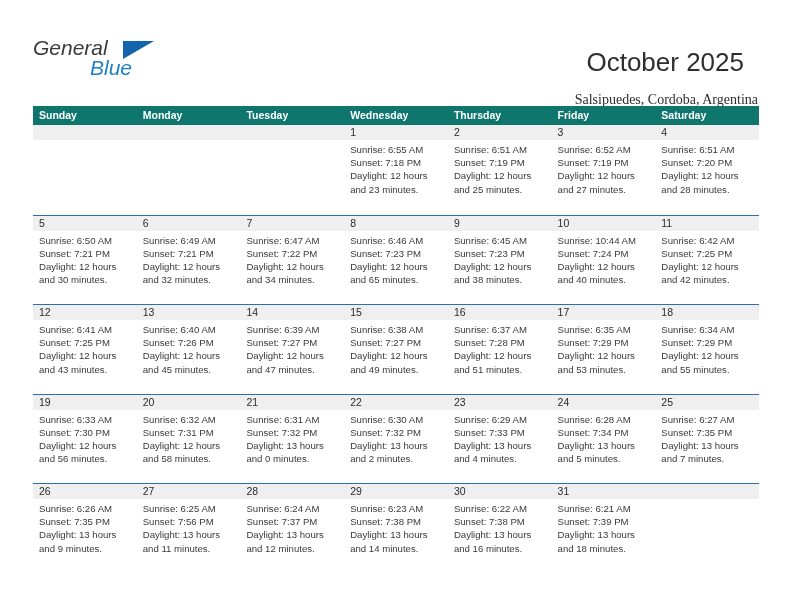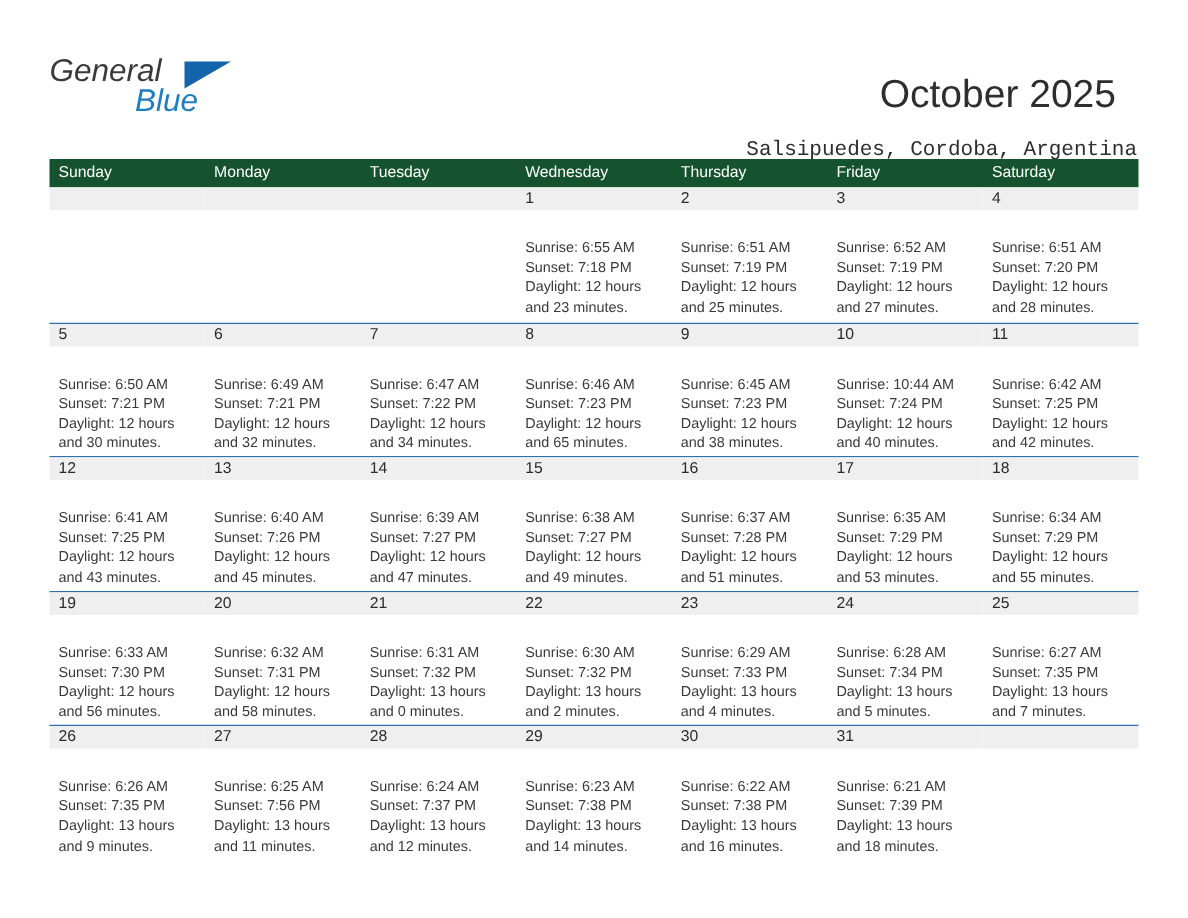--- a/index.html
+++ b/index.html
@@ -73,36 +73,37 @@
     font-weight: normal;
     line-height: 30px;
     margin: 14px;
     font-family: "Liberation Sans", sans-serif;
   }
   .location {
     font-size: 14px;
     color: #2e2e2e;
     line-height: 18px;
     margin: 6px 0 0 0;
-    font-family: Liberation Mono, monospace;
+    font-family: Liberation Serif, serif;
     text-align: right;
   }
 
   
   .calendar {
     position: absolute;
     left: 33px;
     top: 106px;
     width: 726px;
   }
   .weekday-row {
     display: flex;
     width: 726px;
     height: 19px;
-    background: #14532d;
+    background: #0f766e;
+    font-weight: bold;
   }
   .weekday {
     flex: 1 1 0;
     color: #ffffff;
     font-size: 10.5px;
     line-height: 19px;
     padding-left: 6px;
     font-family: "Liberation Sans", sans-serif;
     overflow: hidden;
     white-space: nowrap;
@@ -126,21 +127,21 @@
     height: 15px;
     background: #efefef;
     font-size: 10.5px;
     color: #2b2b2b;
     line-height: 15px;
     padding-left: 6px;
     font-family: "Liberation Sans", sans-serif;
     white-space: nowrap;
   }
   .day-info {
-    padding: 19px 5px 0 6px;
+    padding: 3px 5px 0 6px;
     font-size: 9.6px;
     line-height: 13.2px;
     color: #3a3a3a;
     font-family: "Liberation Sans", sans-serif;
   }
   .day-info div { white-space: nowrap; }
 </style>
 </head>
 <body>
 

